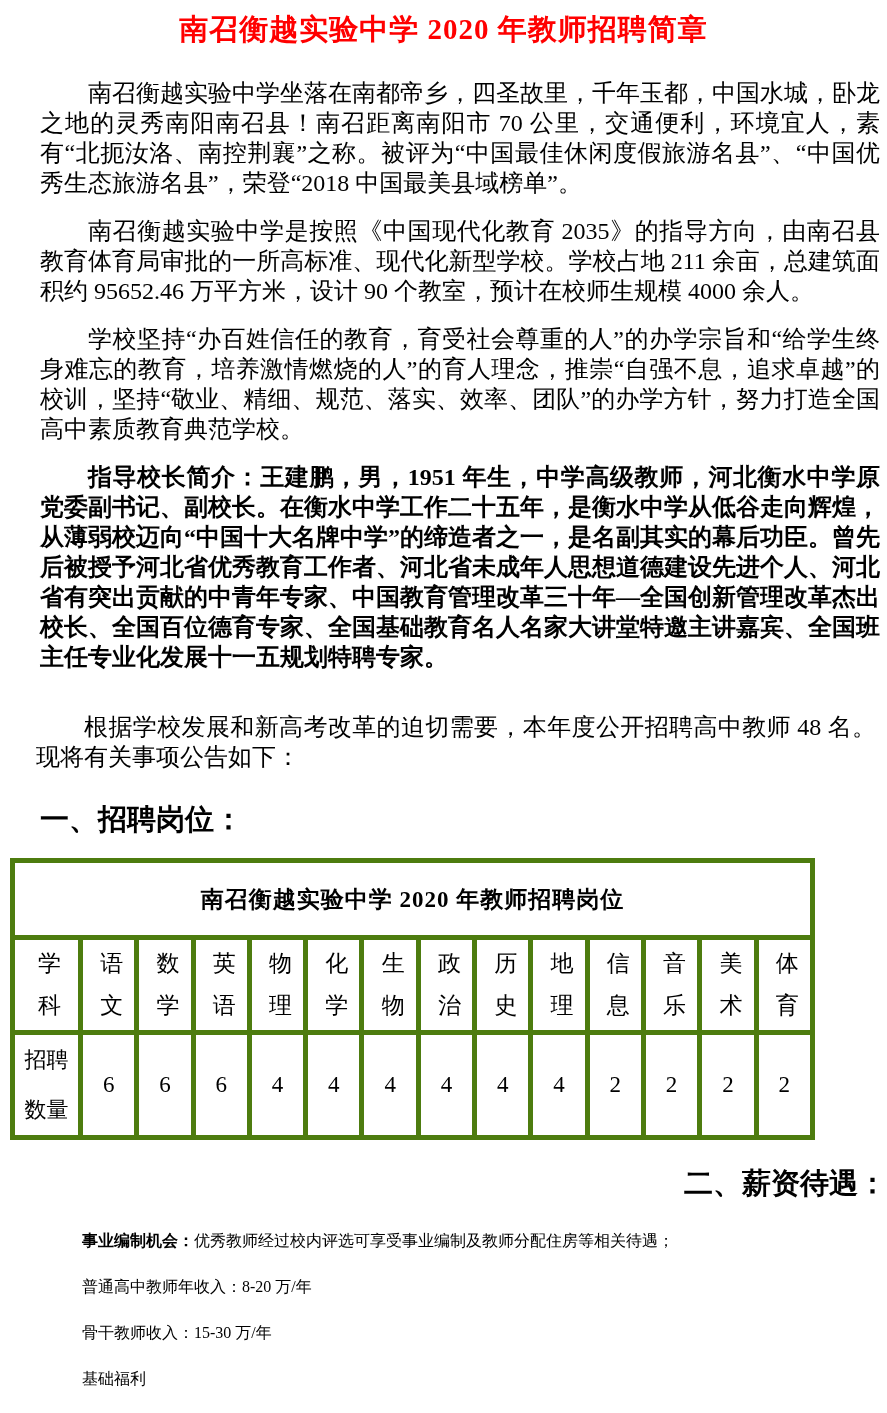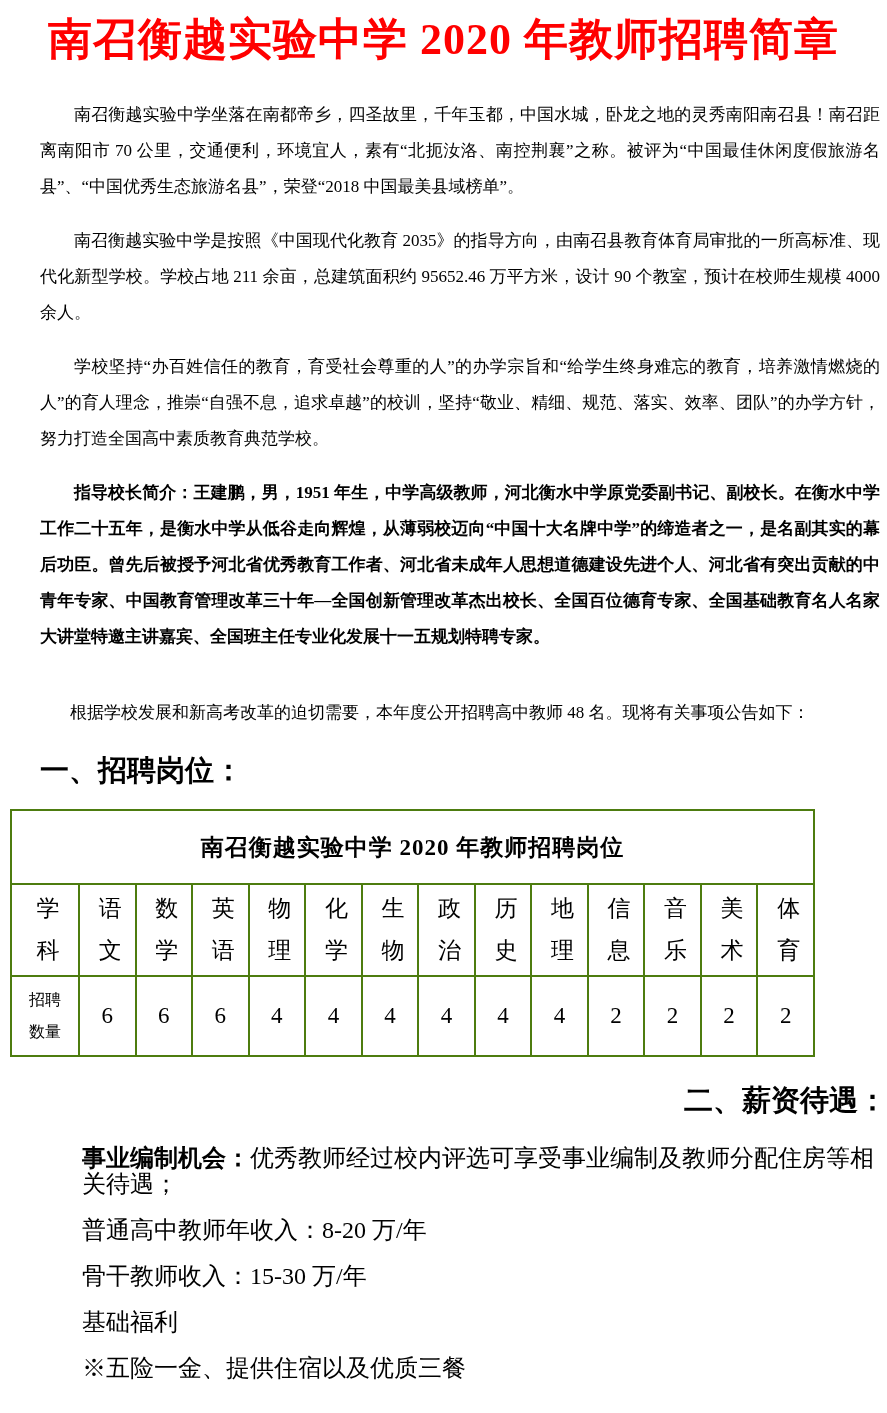--- a/index.html
+++ b/index.html
@@ -7,52 +7,52 @@
     width: 887px;
     height: 1413px;
     background: #ffffff;
     color: #000000;
     font-family: "Liberation Serif", "DejaVu Serif", serif;
     overflow: hidden;
   }
   .doc-title {
     margin: 10px 20px 0 20px;
     text-align: center;
-    font-size: 44px;
+    font-size: 29px;
     font-weight: bold;
     color: #ff0000;
     letter-spacing: 1px;
   }
   .para {
     margin: 0 7px 18px 40px;
     width: 840px;
-    font-size: 17px;
-    line-height: 36px;
+    font-size: 24px;
+    line-height: 30px;
     text-align: justify;
     text-indent: 2em;
   }
   .para.first { margin-top: 28px; }
   .para.bold { font-weight: bold; }
   .para.gap-before { margin-top: 40px; margin-left: 36px; }
   .sec-heading {
-    margin: 20px 0 18px 40px;
+    margin: 28px 0 18px 40px;
     font-size: 29px;
     font-weight: bold;
     line-height: 38px;
     font-family: Liberation Serif, serif;
   }
   table.jobs {
     border-collapse: collapse;
     table-layout: fixed;
     width: 805px;
     margin: 20px 0 0 10px;
     border: 2px solid #000;
   }
   table.jobs td {
-    border: 2px solid #4d7c0f;
+    border: 5px solid #4d7c0f;
     text-align: center;
     vertical-align: middle;
     padding: 0;
     font-size: 23px;
   }
   td.tbl-title {
     height: 72px;
     font-size: 27px;
     font-weight: bold;
     letter-spacing: 1px;
@@ -61,27 +61,27 @@
   tr.cnt td { height: 78px; }
   .vstack {
     display: inline-block;
     width: 1.05em;
     line-height: 42px;
     word-break: break-all;
   }
   .vstack2 {
     display: inline-block;
     width: 2.1em;
-    line-height: 32px;
+    line-height: 50px;
     word-break: break-all;
-    font-size: 16px;
+    font-size: 22px;
   }
   .salary-line {
     margin: 0 10px 20px 82px;
-    font-size: 24px;
+    font-size: 16px;
     line-height: 26px;
   }
   .salary-line .lbl { font-weight: bold; }
   .salary-line.all-bold { font-weight: normal; }
   .salary-line.first { margin-top: 26px; }
 </style>
 </head>
 <body>
 
 <div class="doc-title">南召衡越实验中学 2020 年教师招聘简章</div>

